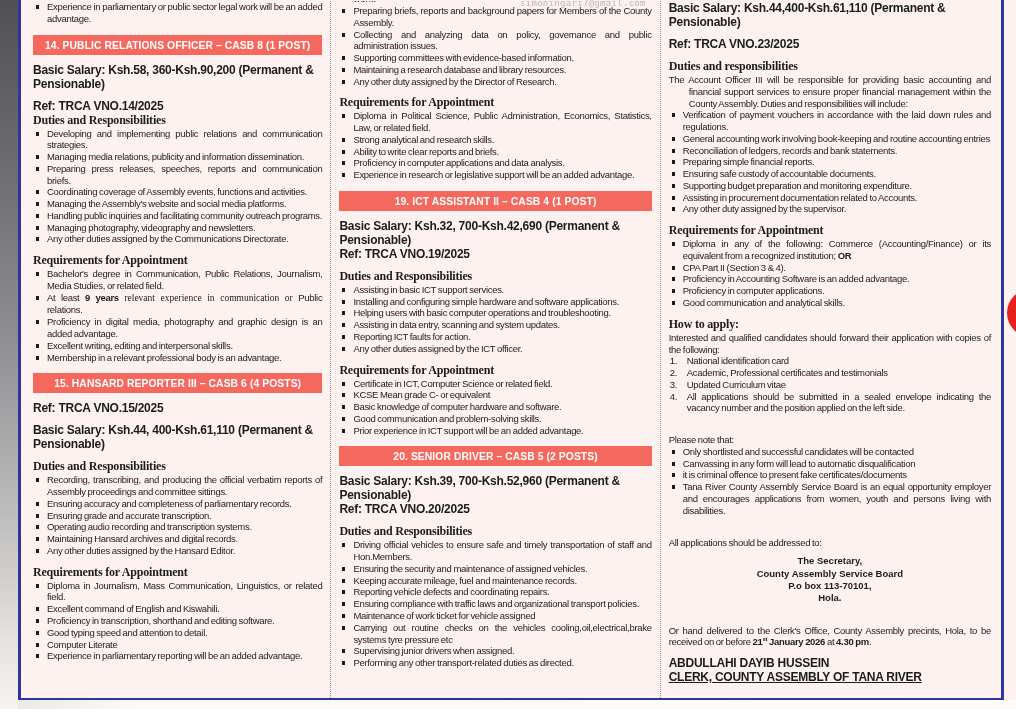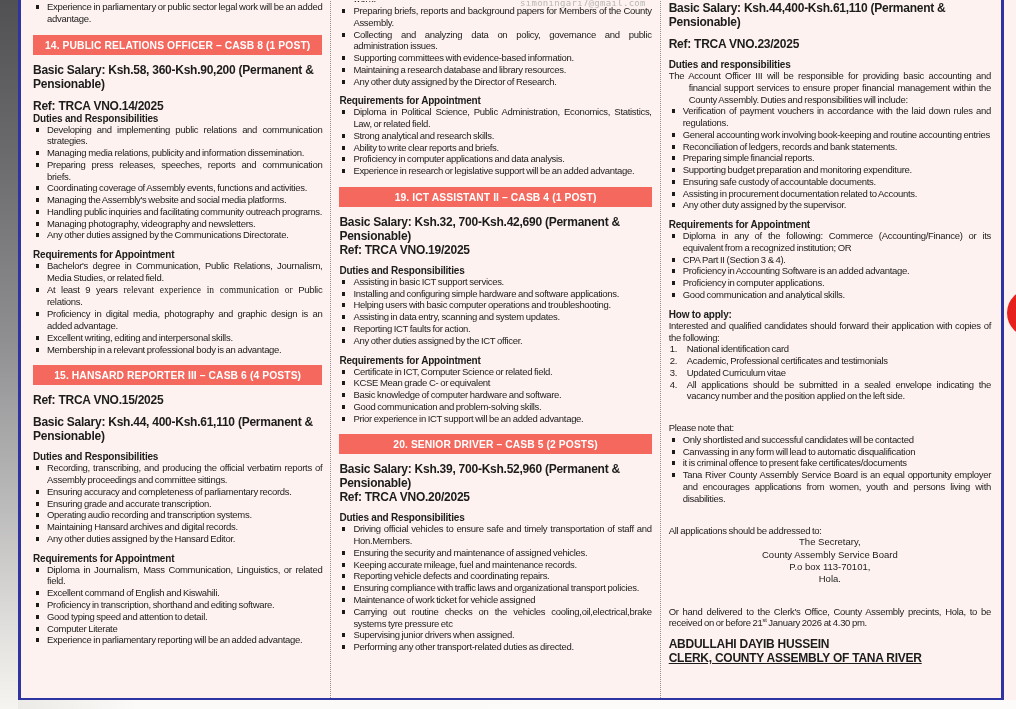--- a/index.html
+++ b/index.html
@@ -39,44 +39,44 @@
     background: var(--banner-color, #f4685e);
     color: #ffffff;
     font-weight: 700;
     font-size: 10.3px;
     letter-spacing: 0.1px;
     padding: 5px 7px 4px 7px;
     margin: 10px 0 2px 0;
     text-align: center;
   }
   .bold-line  { font-weight: 700; font-size: 12px; letter-spacing: -0.25px; margin-top: 8px; }
-  .heading    { font-weight: 700; font-size: 10px; letter-spacing: -0.2px; margin-top: 8px; }
+  .heading    { font-weight: 700; font-size: 12px; letter-spacing: -0.2px; margin-top: 8px; font-family: Liberation Serif, serif; }
   .para       { font-size: 9.5px; letter-spacing: -0.3px; word-spacing: -0.5px; line-height: 1.24; text-align: justify; margin-top: 20px; }
   .para.hang  { padding-left: 20px; text-indent: -20px; }
   .ul         { text-decoration: underline; }
   .tight      { margin-top: 0 !important; }
 
   ul.bullets, ol.numbered {
     list-style: none; font-size: 9.5px; letter-spacing: -0.3px; word-spacing: -0.5px;
     line-height: 1.24; text-align: justify;
   }
   ul.bullets li { position: relative; padding-left: 14px; }
   ul.bullets li::before {
     content: ""; position: absolute; left: 3px; top: 4px;
     width: 2.8px; height: 4px; background: #1c1c1c;
   }
   ol.numbered { counter-reset: n; }
   ol.numbered li { counter-increment: n; position: relative; padding-left: 18px; }
   ol.numbered li::before { content: counter(n) "."; position: absolute; left: 1px; }
 
-  .center-block { text-align: center; font-weight: 400; font-size: 9.5px; line-height: 1.3; margin-top: 0; }
+  .center-block { text-align: center; font-weight: 700; font-size: 9.5px; line-height: 1.3; margin-top: 7px; }
   .clip-line { height: 4px; overflow: hidden; }
   .clip-line span { display: block; margin-top: -8px; padding-left: 14px; font-size: 9.5px; }
 
-  .b { font-weight: 400; }
+  .b { font-weight: 700; }
   .serif { font-family: "Liberation Serif", "DejaVu Serif", serif; letter-spacing: 0; }
   sup { font-size: 0.62em; vertical-align: super; line-height: 0; }
 
   .watermark {
     position: absolute; left: 520px; top: -2px; z-index: 4;
     font-family: "DejaVu Sans Mono", monospace;
     font-size: 9px; color: #b9b7b6; letter-spacing: 0.3px;
   }
   .red-circle {
     position: absolute; left: 1007px; top: 289px; z-index: 5;
@@ -198,22 +198,22 @@
         <div class="column">
           <div class="bold-line tight">Basic Salary: Ksh.44,400-Ksh.61,110 (Permanent &amp; Pensionable)</div>
           <div class="bold-line">Ref: TRCA VNO.23/2025</div>
           <div class="heading">Duties and responsibilities</div>
           <div class="para hang tight">The Account Officer III will be responsible for providing basic accounting and financial support services to ensure proper financial management within the County Assembly. Duties and responsibilities will include:</div>
           <ul class="bullets">
             <li><span class="li-text">Verification of payment vouchers in accordance with the laid down rules and regulations.</span></li>
             <li><span class="li-text">General accounting work involving book-keeping and routine accounting entries</span></li>
             <li><span class="li-text">Reconciliation of ledgers, records and bank statements.</span></li>
             <li><span class="li-text">Preparing simple financial reports.</span></li>
+            <li><span class="li-text">Ensuring safe custody of accountable documents.</span></li>
             <li><span class="li-text">Supporting budget preparation and monitoring expenditure.</span></li>
-            <li><span class="li-text">Ensuring safe custody of accountable documents.</span></li>
             <li><span class="li-text">Assisting in procurement documentation related to Accounts.</span></li>
             <li><span class="li-text">Any other duty assigned by the supervisor.</span></li>
           </ul>
           <div class="heading">Requirements for Appointment</div>
           <ul class="bullets">
             <li><span class="li-text"><span>Diploma in any of the following: Commerce (Accounting/Finance) or its equivalent from a recognized institution; </span><span class="b ">OR</span></span></li>
             <li><span class="li-text">CPA Part II (Section 3 &amp; 4).</span></li>
             <li><span class="li-text">Proficiency in Accounting Software is an added advantage.</span></li>
             <li><span class="li-text">Proficiency in computer applications.</span></li>
             <li><span class="li-text">Good communication and analytical skills.</span></li>

